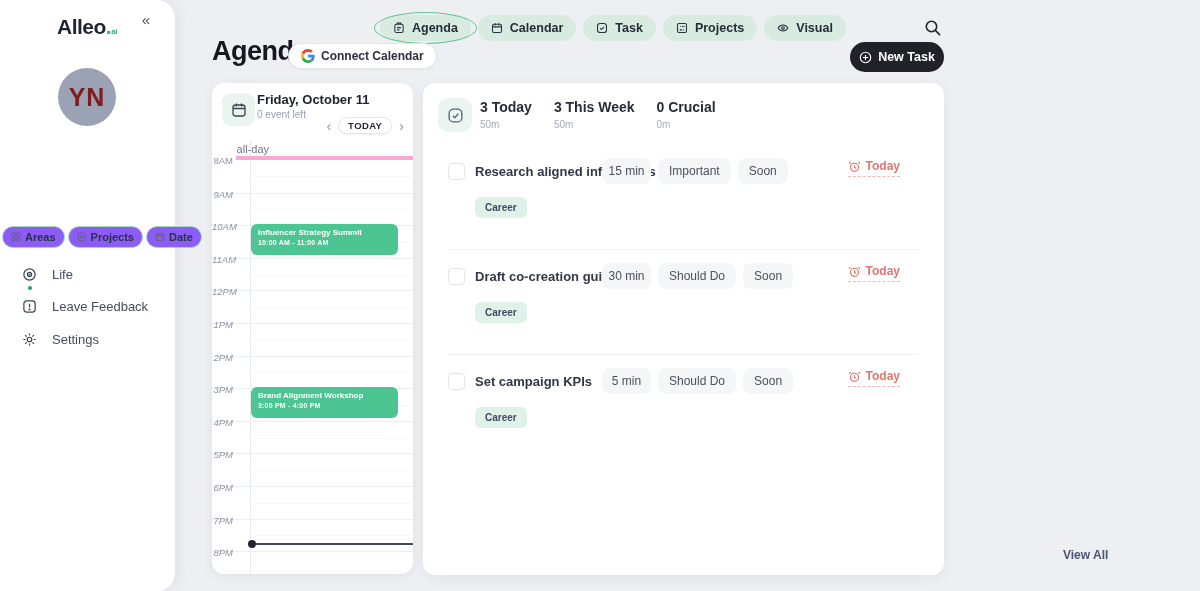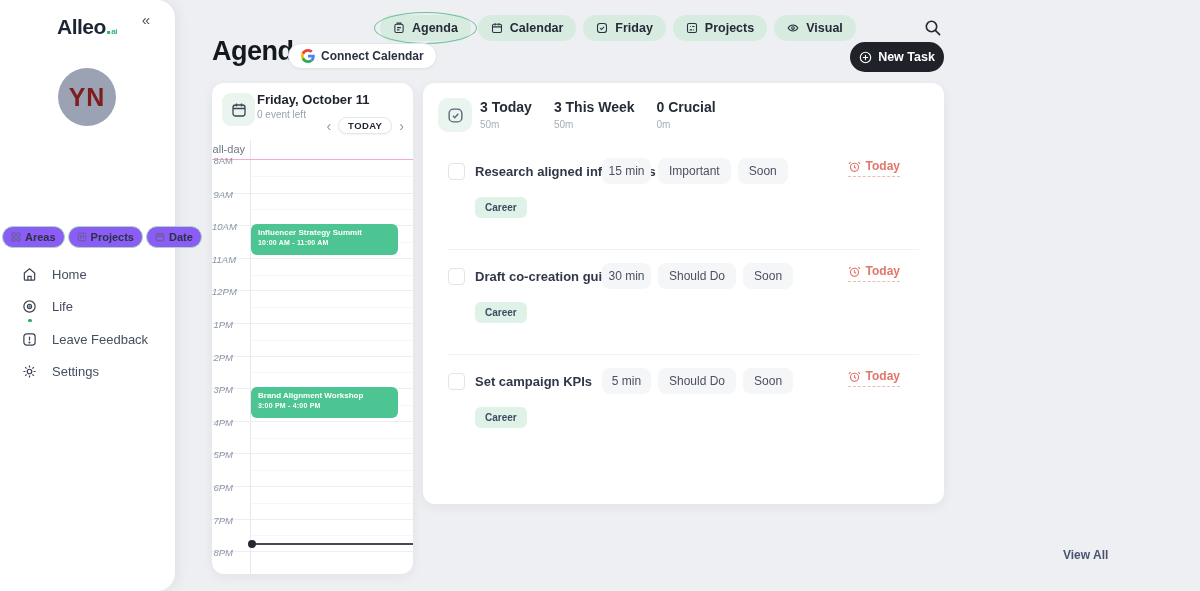--- a/index.html
+++ b/index.html
@@ -81,21 +81,21 @@
   .cal-sub { position:absolute; left:45px; top:26px; font-size:10px; color:#9aa2b0; }
   .cal-nav { position:absolute; right:9px; top:34px; display:flex; align-items:center; gap:7px; }
   .cal-chev { font-size:14px; color:#8e96a6; cursor:pointer; line-height:1; }
   .today-pill { height:17px; padding:0 9px; background:#fff; border:1px solid #e3e6eb;
                 border-radius:10px; font-size:9.5px; font-weight:800; color:#1e2430;
                 letter-spacing:.4px; display:flex; align-items:center; cursor:pointer;
                 box-shadow:0 1px 2px rgba(0,0,0,.05); }
   .cal-grid { position:absolute; left:0; top:57px; right:0; bottom:0; overflow:hidden; }
   .cal-grid::before { content:""; position:absolute; left:38px; top:0; bottom:0; width:1px;
                       background:#e6eaee; }
-  .allday-row { height:20px; border-bottom:1px solid #f9a8d4; position:relative; }
+  .allday-row { height:20px; border-bottom:4px solid #f9a8d4; position:relative;margin-left:24px; }
   .allday-label { position:absolute; left:0; width:33px; text-align:right; top:3px;
                   font-size:11px; color:#6d7689; }
   .hour-row { height:32.6px; position:relative; }
   .hour-row + .hour-row { border-top:1px solid #ebeef2;font-style:italic; }
   .hour-row::after { content:""; position:absolute; top:50%; left:39px; right:0; height:1px;
                      background:#f5f7f9; }
   .hour-row.stub { height:22px; border-top:1px solid #ebeef2; }
   .hour-row.stub::after { display:none; }
   .hour-label { position:absolute; left:0; width:21px; text-align:right; top:-5px;
                 font-size:9.5px; color:#8c94a6; z-index:1; }
@@ -104,21 +104,21 @@
   .ev-title { font-size:8px; font-weight:600; white-space:nowrap; }
   .ev-time { font-size:7px; font-weight:700; margin-top:2px; letter-spacing:.2px; }
   .event-a { top:84px; height:31px; }
   .event-b { top:247px; height:31px; }
   .now-line { position:absolute; left:39px; right:0; top:403px; height:1.5px; background:#434a57;
               z-index:3; }
   .now-dot { position:absolute; left:-3px; top:-3.5px; width:8px; height:8px; border-radius:50%;
              background:#23272f; }
 
   
-  .task-panel { position:absolute; left:423px; top:83px; width:521px; height:421px; background:#fff;
+  .task-panel { position:absolute; left:423px; top:83px; width:521px; height:492px; background:#fff;
                 border-radius:12px; box-shadow:0 3px 12px rgba(30,40,60,.06); }
   .tp-icon { position:absolute; left:15px; top:15px; width:34px; height:34px; border-radius:10px;
              background:#e9f5ee; color:#5c6575; display:flex; align-items:center; justify-content:center; }
   .tp-icon svg { width:17px; height:17px; }
   .stats { position:absolute; left:57px; top:16px; display:flex; gap:22px; }
   .stat-count { font-size:14px; font-weight:700; color:#262c38; }
   .stat-sub { font-size:10px; color:#a7aebb; margin-top:4px; }
   .task-list { position:absolute; left:25px; right:25px; top:70px; }
   .task-item { padding-bottom:31px; margin-bottom:8px; border-bottom:1px solid #f1f2f5; }
   .task-item:last-child { border-bottom:none; }
@@ -174,27 +174,20 @@
             <rect x="2" y="3" width="12" height="11" rx="2"></rect>
             <path d="M2 6.5h12M5.5 1.5v3M10.5 1.5v3"></path>
           </svg>
         <span>Date</span>
       </div>
     </div>
 
     <div class="snav">
       <div class="snav-item">
         <svg viewBox="0 0 16 16" fill="none" stroke="currentColor" stroke-width="1.3">
-            <path d="M2.5 6.5 8 2l5.5 4.5V13a1 1 0 0 1-1 1h-9a1 1 0 0 1-1-1z"></path>
-            <path d="M6.3 14v-4h3.4v4"></path>
-          </svg>
-        <span>Home</span>
-      </div>
-      <div class="snav-item">
-        <svg viewBox="0 0 16 16" fill="none" stroke="currentColor" stroke-width="1.3">
             <circle cx="8" cy="8" r="6"></circle>
             <circle cx="8" cy="8" r="2.2"></circle>
             <circle cx="8" cy="8" r="0.4" fill="currentColor"></circle>
           </svg>
         <span>Life</span>
         <span class="life-dot"></span>
       </div>
       <div class="snav-item">
         <svg viewBox="0 0 16 16" fill="none" stroke="currentColor" stroke-width="1.3">
             <rect x="2" y="2" width="12" height="12" rx="3"></rect>
@@ -226,21 +219,21 @@
           <rect x="2" y="3" width="12" height="11" rx="2"></rect>
           <path d="M2 6.5h12M5.5 1.5v3M10.5 1.5v3"></path>
         </svg>
       <span>Calendar</span>
     </div>
     <div class="tab">
       <svg viewBox="0 0 16 16" fill="none" stroke="currentColor" stroke-width="1.4">
           <rect x="2" y="2" width="12" height="12" rx="3.5"></rect>
           <path d="M5.5 8.2 7.3 10l3.4-3.6"></path>
         </svg>
-      <span>Friday</span>
+      <span>Task</span>
     </div>
     <div class="tab">
       <svg viewBox="0 0 16 16" fill="none" stroke="currentColor" stroke-width="1.4">
           <rect x="2" y="2" width="12" height="12" rx="2"></rect>
           <path d="M5.5 10.5h2M8.8 6h2" stroke-linecap="round"></path>
           <circle cx="10" cy="10.5" r="0.7" fill="currentColor" stroke="none"></circle>
           <circle cx="6" cy="6" r="0.7" fill="currentColor" stroke="none"></circle>
         </svg>
       <span>Projects</span>
     </div>

